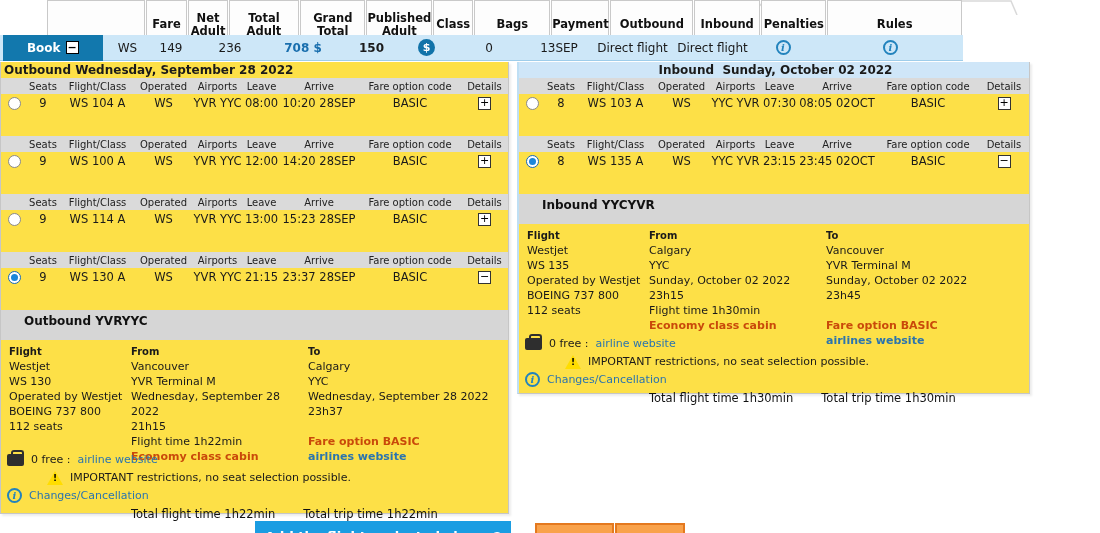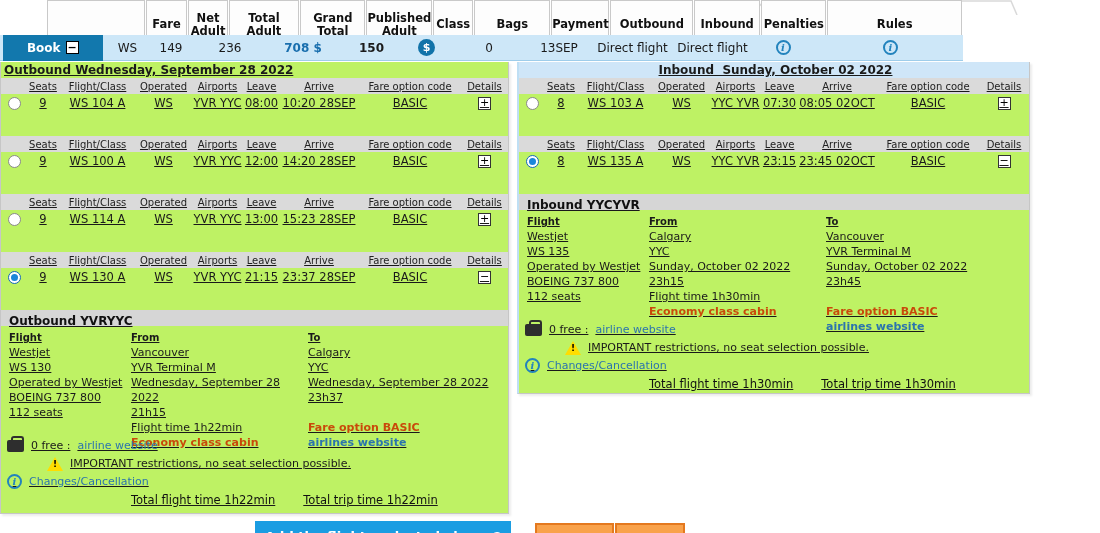--- a/index.html
+++ b/index.html
@@ -31,22 +31,22 @@
 
   .dollaricon { width:17px; height:17px; border-radius:50%; background:#1173a9; color:#fff;
                 font-weight:bold; font-size:11px; display:flex; align-items:center;
                 justify-content:center; cursor:pointer; }
   .infoicon { width:15px; height:15px; border-radius:50%; border:2px solid #2283bd;
               color:#2283bd; font-family:"DejaVu Serif",serif; font-style:italic;
               font-weight:bold; font-size:10px; display:flex; align-items:center;
               justify-content:center; cursor:pointer; flex:none; }
 
   
-  .panel { position:absolute; background:#bef264; border:1px solid #c6c6c6; border-top:none;
-           box-shadow:2px 2px 2px rgba(0,0,0,.08);text-decoration:underline; }
+  .panel { position:absolute; background:#fde047; border:1px solid #c6c6c6; border-top:none;
+           box-shadow:2px 2px 2px rgba(0,0,0,.08); }
   .panel.left  { left:0;   top:62px; width:509px; height:452px; }
   .panel.right { left:517px; top:62px; width:513px; height:332px; border-left:2px solid #bfdff4; }
 
   .ptitle { height:16px; font-weight:bold; font-size:12px; line-height:16px; padding-left:3px;
             white-space:pre; }
   .ptitle.blue { background:#cfe6f8;text-align:center; }
 
   .fblock { height:58px; }
   .fhead { background:#dadada; height:16px; display:flex; align-items:center;
            font-size:10px; color:#222; }
@@ -56,22 +56,22 @@
   .fc5{width:35px}.fc6{width:80px}.fc7{width:102px}.fc8{flex:1}
 
   .radio { width:13px; height:13px; border:1px solid #8a8a8a; border-radius:50%;
            background:#fff; position:relative; cursor:pointer; }
   .radio.sel { border-color:#1568b8; }
   .radio.sel::after { content:""; position:absolute; left:2px; top:2px; right:2px; bottom:2px;
                       border-radius:50%; background:#1b86d9; }
   .detbtn { width:13px; height:13px; border:1px solid #333; background:#fff; font-size:11px;
             line-height:10px; text-align:center; color:#000; cursor:pointer; }
 
-  .secbar { background:#d6d6d6; height:16px; line-height:22px; font-weight:bold;
-            font-size:12px; padding-left:8px; color:#111; }
+  .secbar { background:#d6d6d6; height:30px; line-height:22px; font-weight:bold;
+            font-size:12px; padding-left:23px; color:#111; }
 
   .detail { display:flex; padding:4px 0 0 8px; font-size:11px; line-height:15px; height:109px; }
   .dcol.dflight{width:122px} .dcol.dfrom{width:177px} .dcol.dto{flex:1}
   .dhead { font-weight:bold; font-size:10px; }
   .orange { color:#c9490a; font-weight:bold; }
   .spacer15 { height:15px; }
   a.link { color:#2b74ae; text-decoration:none; cursor:pointer; font-weight:bold; }
   a.link.normal { font-weight:normal; }
 
   .iconrow { display:flex; align-items:center; padding-left:6px; font-size:11px; gap:7px; }

